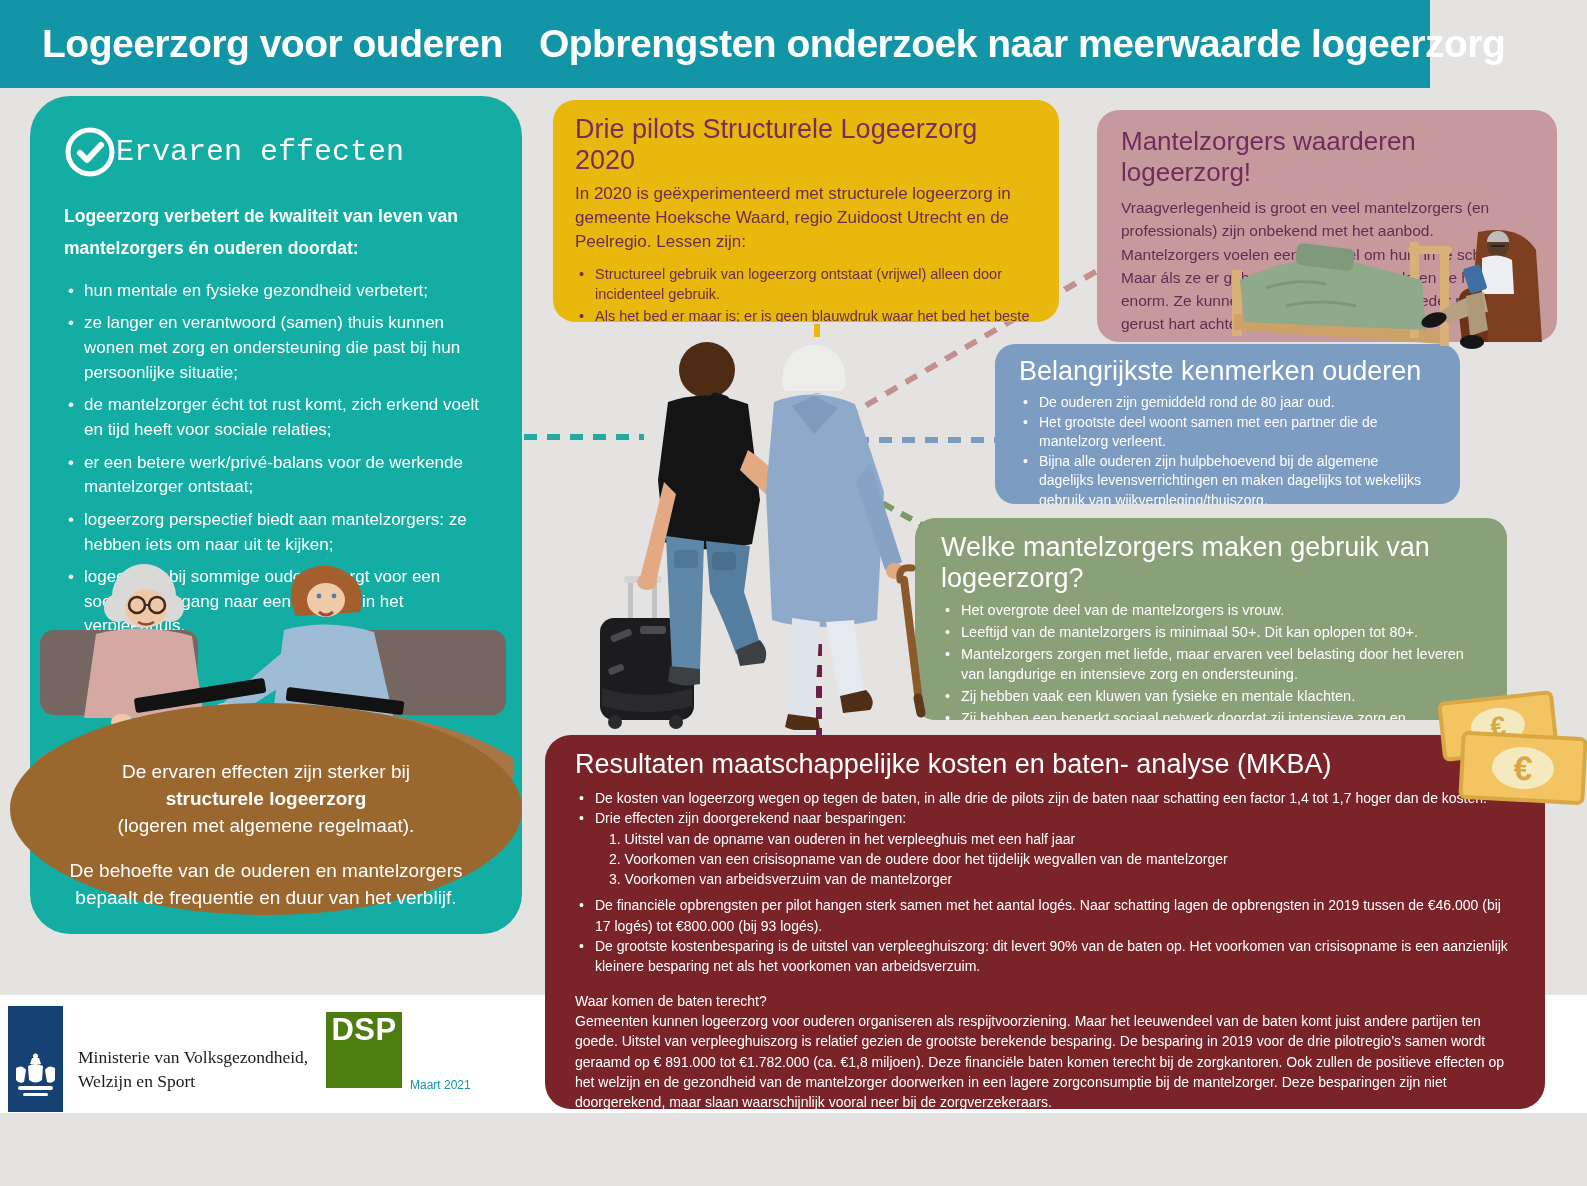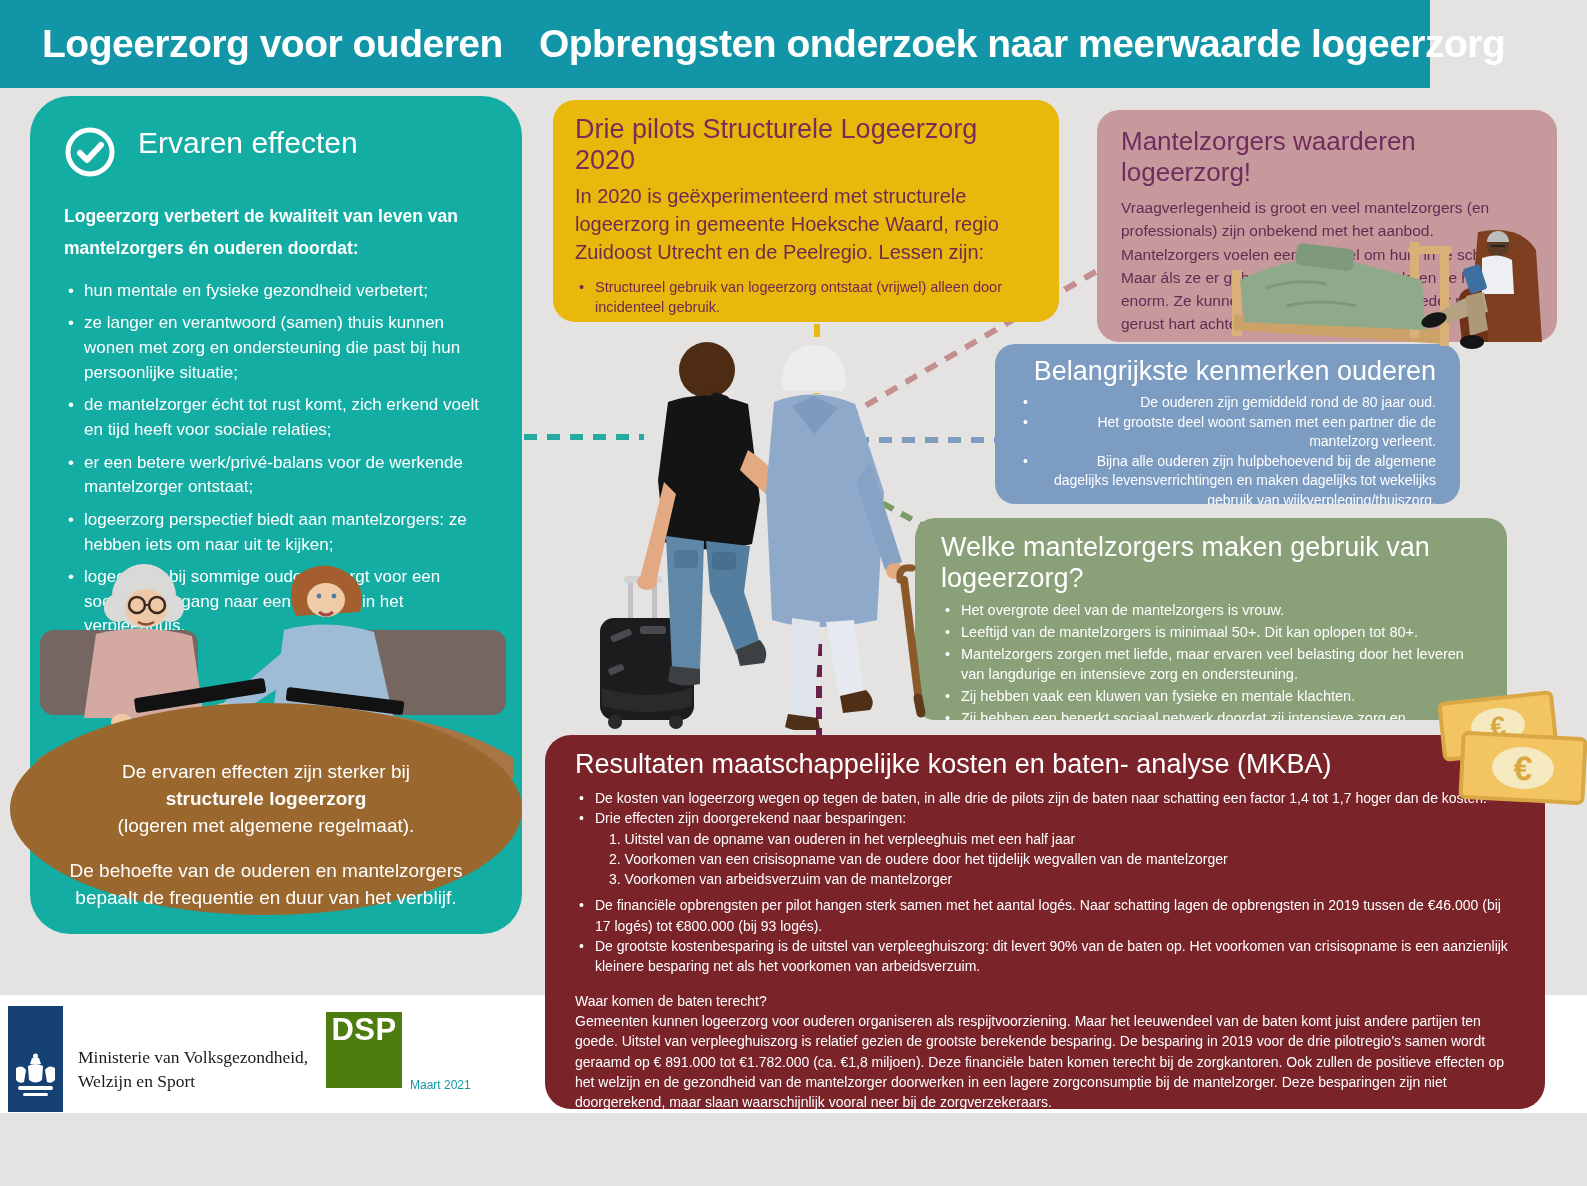--- a/index.html
+++ b/index.html
@@ -25,40 +25,40 @@
   .d-purple{background:repeating-linear-gradient(180deg,#6B1F4B 0 12px,transparent 12px 21px);}
   
   .card{position:absolute;box-sizing:border-box;z-index:2;}
   .card h2{margin:0;font-weight:400;}
   ul.blts{margin:6px 0 0 0;padding:0;list-style:none;}
   ul.blts li{position:relative;padding-left:20px;}
   ul.blts li::before{content:"•";position:absolute;left:4px;}
   
   .c-teal{left:30px;top:96px;width:492px;height:838px;background:#13ADA4;border-radius:40px;
           color:#fff;padding:30px 34px;}
-  .c-teal .head{display:flex;align-items:flex-start;gap:22px;}
+  .c-teal .head{display:flex;align-items:center;font-family:Liberation Mono, monospace;}
   .c-teal h2{font-size:30px;}
   .c-teal .intro{font-weight:bold;font-size:17.5px;line-height:1.85;margin:22px 0 14px 0;}
   .c-teal ul.blts{font-size:17px;line-height:1.45;}
   .c-teal ul.blts li{margin-bottom:8px;}
   
   .c-yellow{left:553px;top:100px;width:506px;height:222px;background:#E8B80D;border-radius:22px;
             color:#6E2B4E;padding:14px 22px;overflow:hidden;}
   .c-yellow h2{font-size:27px;color:#762D57;margin-bottom:6px;}
-  .c-yellow .intro{font-size:20px;line-height:1.4;margin:0;}
+  .c-yellow .intro{font-size:17px;line-height:1.4;margin:0;}
   .c-yellow ul.blts{font-size:14.5px;line-height:1.38;margin-top:11px;}
   .c-yellow ul.blts li{margin-bottom:2px;}
   
   .c-pink{left:1097px;top:110px;width:460px;height:232px;background:#C6999D;border-radius:22px;
           color:#642B52;padding:16px 24px;}
   .c-pink h2{font-size:26px;color:#702C5C;margin-bottom:8px;}
   .c-pink p{font-size:15.5px;line-height:1.5;margin:0;}
   
   .c-blue{left:995px;top:344px;width:465px;height:160px;background:#7C9CC2;border-radius:20px;
-          color:#fff;padding:12px 24px;overflow:hidden;text-align:right;}
+          color:#fff;padding:12px 24px;overflow:hidden;}
   .c-blue h2{font-size:27px;margin-bottom:6px;}
   .c-blue ul.blts{font-size:14px;line-height:1.4;}
   
   .c-green{left:915px;top:518px;width:592px;height:202px;background:#8AA079;border-radius:20px;
            color:#fff;padding:14px 26px;overflow:hidden;}
   .c-green h2{font-size:27px;margin-bottom:6px;}
   .c-green ul.blts{font-size:14.5px;line-height:1.38;}
   .c-green ul.blts li{margin-bottom:2px;}
   
   .c-red{left:545px;top:735px;width:1000px;height:374px;background:#7A2329;border-radius:26px;

